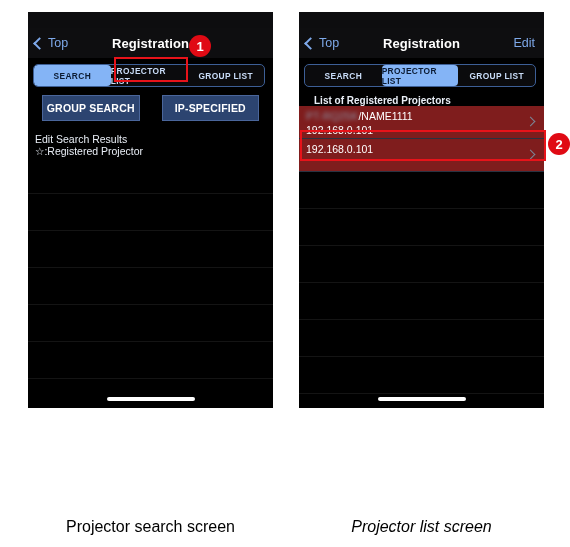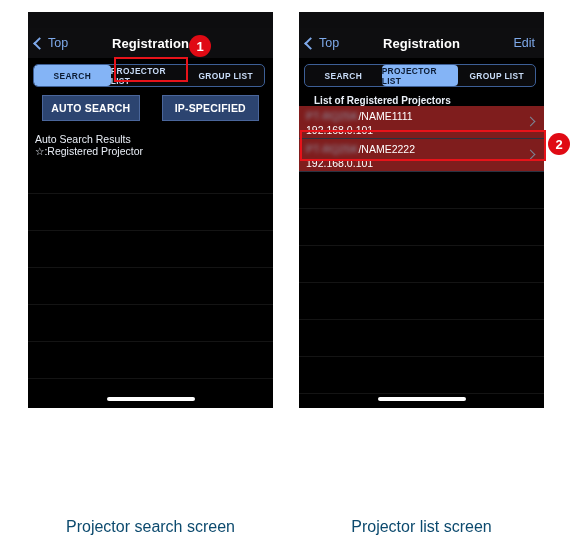--- a/index.html
+++ b/index.html
@@ -221,26 +221,26 @@
     justify-content: center;
     line-height: 1;
   }
   #badge-one { left: 189px; top: 35px; }
   #badge-two { left: 548px; top: 133px; }
 
   
   .caption {
     position: absolute;
     top: 518px;
-    color: #0c4a6e;
+    color: #000000;
     font-size: 16px;
     text-align: center;
   }
   #caption-left  { left: 28px;  width: 245px; }
-  #caption-right { left: 299px; width: 245px; }
+  #caption-right { left: 299px; width: 245px; font-style: italic; }
 </style>
 </head>
 <body>
 
 <div class="phone" id="phone-left">
 
   <div class="statusbar"></div>
 
   <div class="navbar">
     <div class="nav-back">
@@ -250,25 +250,25 @@
     <div class="nav-title">Registration</div>
   </div>
 
   <div class="seg-wrap">
     <div class="seg active">SEARCH</div>
     <div class="seg">PROJECTOR LIST</div>
     <div class="seg">GROUP LIST</div>
   </div>
 
   <div class="btn-row">
-    <div class="act-btn">AUTO SEARCH</div>
+    <div class="act-btn">GROUP SEARCH</div>
     <div class="act-btn">IP-SPECIFIED</div>
   </div>
 
-  <div class="plain-label" id="auto-results-label">Auto Search Results</div>
+  <div class="plain-label" id="auto-results-label">Edit Search Results</div>
   <div class="plain-label" id="registered-legend">☆:Registered Projector</div>
 
   <div class="empty-rows" id="left-empty-rows">
       <div class="empty-row"></div>
       <div class="empty-row"></div>
       <div class="empty-row"></div>
       <div class="empty-row"></div>
       <div class="empty-row"></div>
       <div class="empty-row"></div>
       <div class="empty-row"></div>
@@ -300,21 +300,20 @@
 
   <div id="list-header">List of Registered Projectors</div>
 
   <div id="projector-rows">
       <div class="proj-row">
         <div class="proj-name"><span class="model-blur">PT-RQ25K</span><span>/NAME1111</span></div>
         <div class="proj-ip">192.168.0.101</div>
         <span class="chev-right"></span>
       </div>
       <div class="proj-row">
-        <div class="proj-name"><span class="model-blur">PT-RQ25K</span><span>/NAME2222</span></div>
         <div class="proj-ip">192.168.0.101</div>
         <span class="chev-right"></span>
       </div>
     </div>
 
   <div class="empty-rows" id="right-empty-rows">
       <div class="empty-row"></div>
       <div class="empty-row"></div>
       <div class="empty-row"></div>
       <div class="empty-row"></div>

